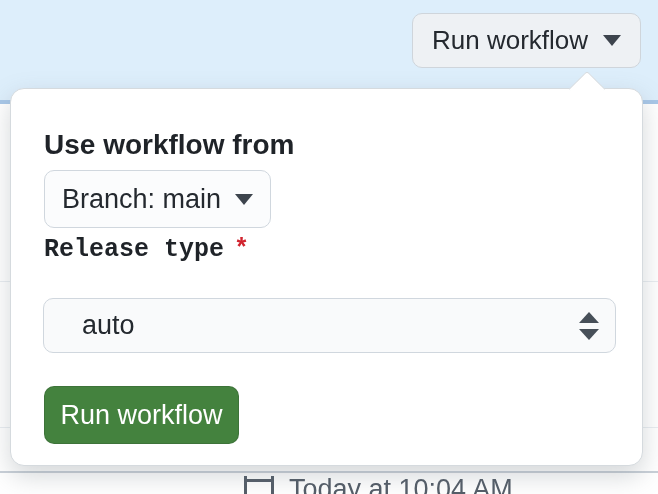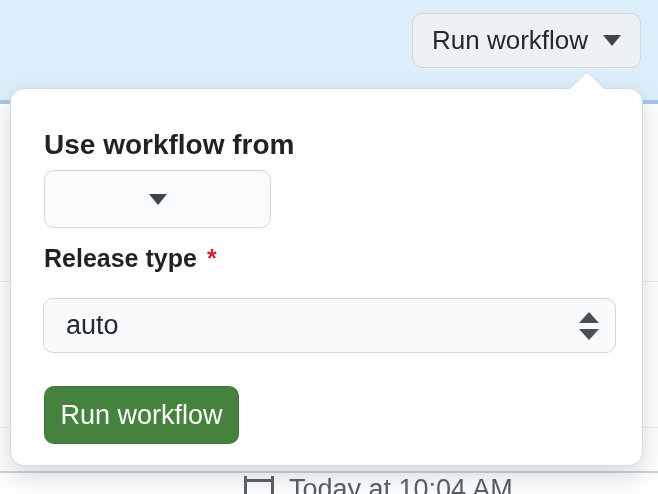--- a/index.html
+++ b/index.html
@@ -53,29 +53,29 @@
     position:absolute;left:33px;top:40px;font-size:28px;font-weight:700;
     color:#1f2328;line-height:32px;
   }
   .branch-btn{
     position:absolute;left:33px;top:81px;width:227px;height:58px;box-sizing:border-box;
     background:#fbfcfd;border:1px solid #d0d7de;border-radius:10px;
     display:flex;align-items:center;justify-content:center;gap:14px;
     font-size:27px;font-weight:500;color:var(--text-primary,#24292f);cursor:pointer;
   }
   .release-label{
-    position:absolute;left:33px;top:154px;
-    font-family:Liberation Sans, sans-serif;
+    position:absolute;left:33px;top:146px;
+    font-family:Liberation Mono, monospace;
     font-size:25px;font-weight:700;color:#1f2328;line-height:30px;
   }
   .release-label .req{color:var(--required-red,#d1242f);margin-left:10px;font-weight:700;}
   .release-select{
     position:absolute;left:32px;top:209px;width:573px;height:55px;box-sizing:border-box;
     background:#f9fafb;border:1px solid #d0d7de;border-radius:10px;
-    display:flex;align-items:center;padding-left:22px;cursor:pointer;
+    display:flex;align-items:center;padding-left:38px;cursor:pointer;
     font-size:27px;color:var(--text-primary,#24292f);
   }
   .unfold-icon{position:absolute;right:16px;top:50%;transform:translateY(-50%);
     display:flex;flex-direction:column;gap:6px;align-items:center;}
   .unfold-icon .up{width:0;height:0;border-left:10px solid transparent;border-right:10px solid transparent;
     border-bottom:11px solid #474f58;}
   .unfold-icon .down{width:0;height:0;border-left:10px solid transparent;border-right:10px solid transparent;
     border-top:11px solid #474f58;}
   .submit-btn{
     position:absolute;left:33px;top:297px;width:195px;height:58px;box-sizing:border-box;
@@ -106,20 +106,21 @@
     <span>Run workflow</span>
     <span class="caret-down"></span>
   </div>
 
   <div class="panel">
     <div class="panel-notch"></div>
 
     <div class="panel-heading">Use workflow from</div>
 
     <div class="branch-btn">
+      <span>Branch: main</span>
       <span class="caret-down"></span>
     </div>
 
     <div class="release-label">
       <span>Release type</span><span class="req">*</span>
     </div>
 
     <div class="release-select">
       <span>auto</span>
       <span class="unfold-icon">

